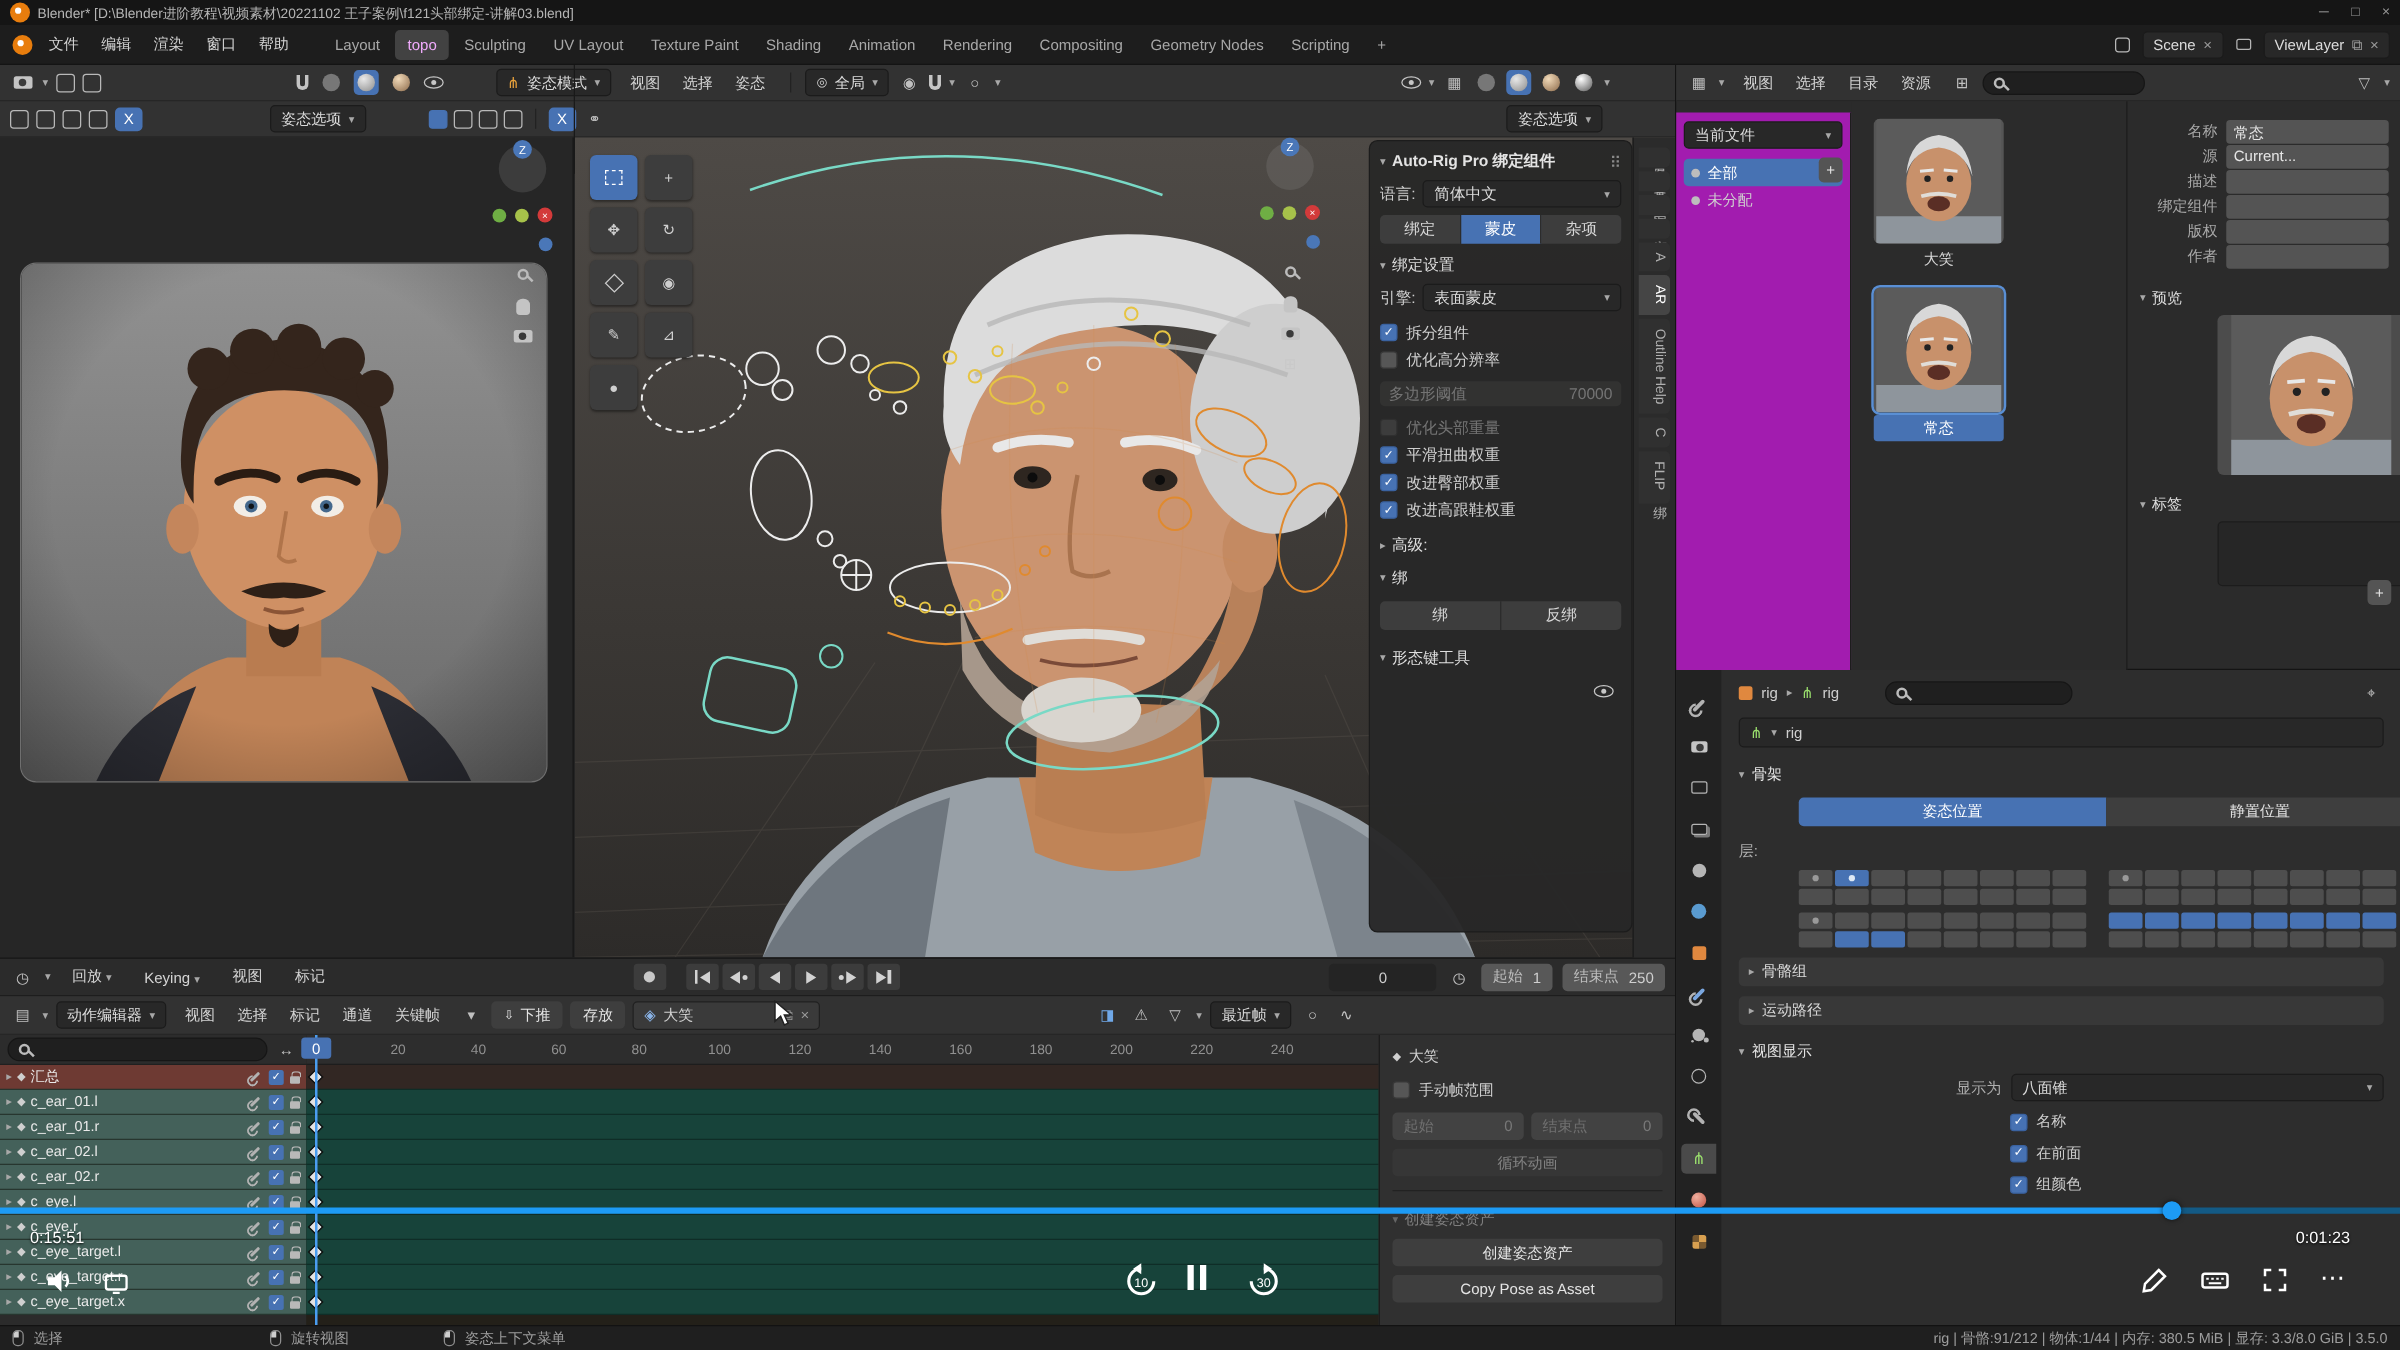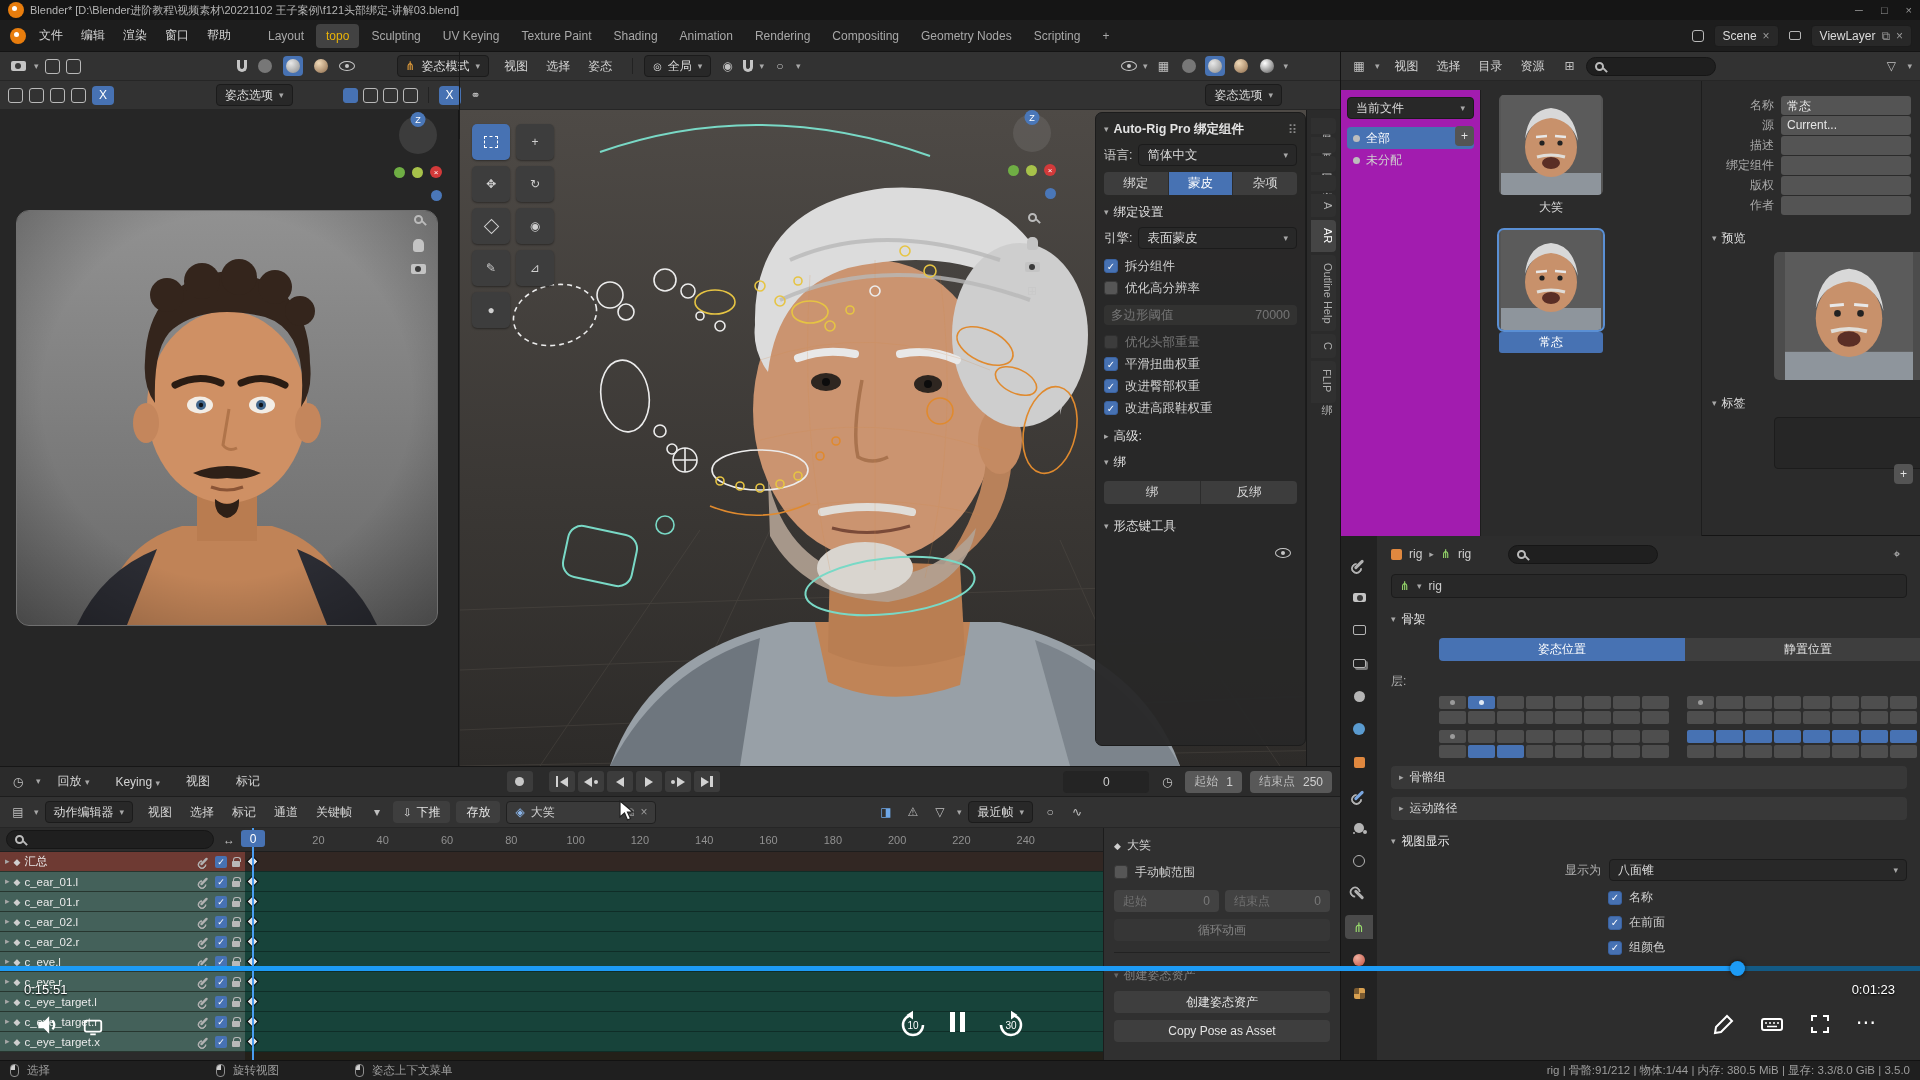--- a/index.html
+++ b/index.html
@@ -20,21 +20,21 @@
 .ic{display:inline-flex;align-items:center;justify-content:center;width:20px;height:20px;color:#c0c0c0}
 .sq{width:15px;height:15px;border:1.5px solid #b9b9b9;border-radius:3px}
 .sq.blue{background:#4772b3;border-color:#4772b3}
 .dot{border-radius:50%;display:inline-block}
 .vr{width:1px;height:16px;background:#222;margin:0 5px}
 
 #titlebar{left:0;top:0;width:1920px;height:20px;background:#151515;display:flex;align-items:center;padding:0 8px;font-size:11px;color:#b5b5b5;gap:6px}
 #titlebar .winbtns{margin-left:auto;display:flex;gap:18px;color:#9a9a9a;font-size:11px}
 #topbar{left:0;top:20px;width:1920px;height:32px;background:#1d1d1d;display:flex;align-items:center;padding:0 8px;gap:2px;border-bottom:1px solid #141414}
 .ws-tab{padding:5px 10px;border-radius:4px;color:#a8a8a8}
-.ws-tab.active{background:#424242;color:#eab308}
+.ws-tab.active{background:#424242;color:#f0abfc}
 .blogo{width:16px;height:16px;border-radius:50%;background:#e87d0d;position:relative}
 .blogo::after{content:"";position:absolute;left:4px;top:4px;width:5px;height:5px;border-radius:50%;background:#fff}
 
 .ed-h{background:#323232;display:flex;align-items:center;gap:6px;padding:0 8px;border-bottom:1px solid #262626}
 #vp-h1{left:0;top:52px;width:1340px;height:29px}
 #vp-h2{left:0;top:81px;width:1340px;height:29px}
 .div459{position:absolute;left:459px;top:0;width:1px;height:58px;background:#191919}
 
 #left-vp{left:0;top:110px;width:459px;height:656px;background:#262626;border-right:1px solid #161616}
 #left-vp .cam{position:absolute;left:17px;top:101px;width:420px;height:414px;border-radius:12px;overflow:hidden;outline:1px solid #6f6f6f}
@@ -207,21 +207,21 @@
         <span class="menu-lbl">渲染</span>
         <span class="menu-lbl">窗口</span>
         <span class="menu-lbl">帮助</span>
       </span>
     <span style="width:14px"></span>
     <span style="display:flex;gap:2px">
 
     <span class="ws-tab">Layout</span>
         <span class="ws-tab active">topo</span>
         <span class="ws-tab">Sculpting</span>
-        <span class="ws-tab">UV Keying</span>
+        <span class="ws-tab">UV Layout</span>
         <span class="ws-tab">Texture Paint</span>
         <span class="ws-tab">Shading</span>
         <span class="ws-tab">Animation</span>
         <span class="ws-tab">Rendering</span>
         <span class="ws-tab">Compositing</span>
         <span class="ws-tab">Geometry Nodes</span>
         <span class="ws-tab">Scripting</span>
       </span>
     <span class="ws-tab">+</span>
     <span style="margin-left:auto;display:flex;align-items:center;gap:6px">
@@ -1210,21 +1210,21 @@
     <span class="mouse"></span>
     <span>姿态上下文菜单</span>
     <span style="margin-left:auto">rig | 骨骼:91/212 | 物体:1/44 | 内存: 380.5 MiB | 显存: 3.3/8.0 GiB | 3.5.0</span>
   </div>
 
   <div id="player">
     <div class="bar" style="width:1737px"></div>
     <div class="bar2" style="width:183px"></div>
     <div class="knob" style="left:1730px"></div>
     <span class="t" style="left:24px;top:982px">0:15:51</span>
-    <span class="t" style="right:25px;top:982px">0:01:23</span>
+    <span class="t" style="right:40px;top:982px">0:01:23</span>
 
     <span class="pctl" style="left:34px;top:1012px">
       <svg viewBox="0 0 24 24" width="26" height="26">
           <path d="M4 9 L9 9 L14 4 L14 20 L9 15 L4 15 Z" fill="#fff"></path>
           <path d="M17 8 Q20.5 12 17 16" stroke="#fff" fill="none" stroke-width="2"></path>
         </svg>
     </span>
     <span class="pctl" style="left:82px;top:1016px">
       <svg viewBox="0 0 24 24" width="22" height="22">
           <rect x="3" y="5" width="18" height="12" rx="2" fill="none" stroke="#fff" stroke-width="2"></rect>

